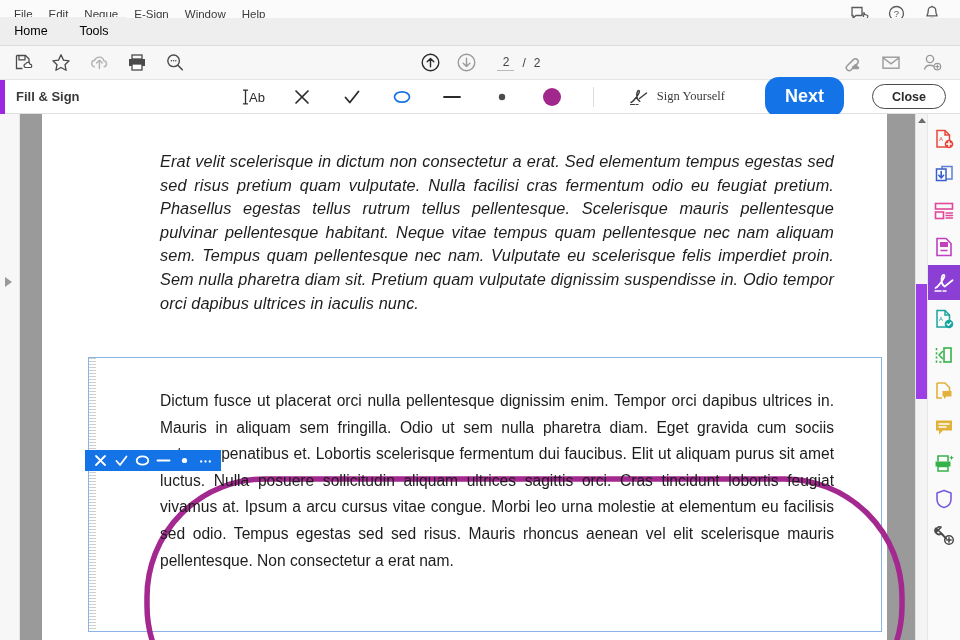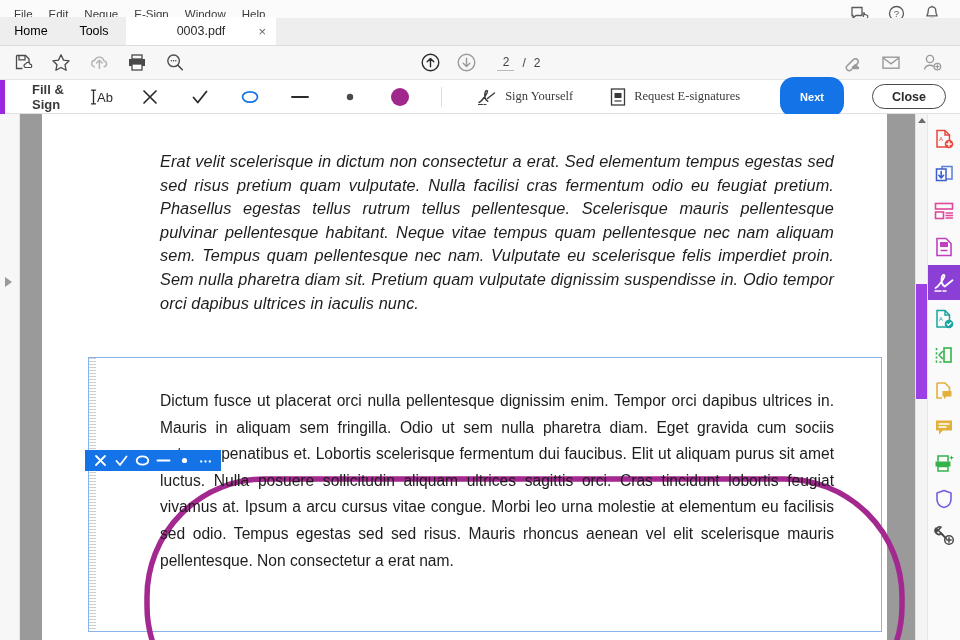--- a/index.html
+++ b/index.html
@@ -72,29 +72,29 @@
     padding: 0 2px 1px 2px;
   }
 
   
   .fsbar {
     position: absolute; top: 80px; left: 0; width: 960px; height: 34px;
     background: #ffffff; border-bottom: 1px solid #e0e0e0;
     display: flex; align-items: center;
   }
   .fs-accent { position: absolute; left: 0; top: 0; width: 5px; height: 34px; background: #9c27e0; }
-  .fs-title { font-size: 13px; font-weight: bold; color: #3a3a3a; padding-left: 32px; }
+  .fs-title { font-size: 13px; font-weight: bold; color: #3a3a3a; padding-left: 16px; }
   .fs-tools { margin-left: auto; display: flex; align-items: center; gap: 16px; }
   .fs-tool {
     width: 34px; height: 34px; display: flex; align-items: center; justify-content: center;
   }
   .fs-sep { width: 1px; height: 20px; background: #dcdcdc; margin: 0 8px; }
   .fs-action { display: flex; align-items: center; gap: 7px; font-size: 12.5px; color: #3a3a3a; padding: 0 10px; white-space: nowrap; font-family: Liberation Serif, serif; }
   .btn-next {
-    background: #1473e6; color: #fff; font-size: 11px; font-weight: bold;
+    background: #1473e6; color: #fff; font-size: 18px; font-weight: bold;
     border-radius: 14px; height: 40px; padding: 4px 20px; display: flex;
     align-items: center; justify-content: center; margin-left: 14px; white-space: nowrap;
   }
   .btn-close {
     background: #fff; color: #2b2b2b; font-size: 12.5px; font-weight: bold;
     border: 1.5px solid #4a4a4a; border-radius: 14px; height: 25px; padding: 0 19px;
     display: flex; align-items: center; justify-content: center;
     margin-left: 12px; margin-right: 14px; white-space: nowrap;
   }
 
@@ -205,24 +205,20 @@
           <path d="M6.6 12.8a1.5 1.5 0 0 0 2.8 0" fill="none" stroke="#5a5a5a" stroke-width="1.3"></path>
           <path d="M8 .8v1" stroke="#5a5a5a" stroke-width="1.3"></path>
         </svg>
       </div>
     </div>
   </div>
 
   <div class="tabbar">
     <div class="tab home">Home</div>
     <div class="tab tools">Tools</div>
-    <div class="tab doc">
-      <span>0003.pdf</span>
-      <span class="close-x">×</span>
-    </div>
   </div>
 
   <div class="toolbar">
     <div class="tb-left">
       <div class="tb-icon">
         <svg width="19" height="19" viewBox="0 0 19 19">
           <path d="M2.5 2.5h9l3.5 3.5v5.5" fill="none" stroke="#4a4a4a" stroke-width="1.3"></path>
           <path d="M2.5 2.5v13h6" fill="none" stroke="#4a4a4a" stroke-width="1.3"></path>
           <path d="M5 2.8v4h6v-4" fill="none" stroke="#4a4a4a" stroke-width="1.2"></path>
           <path d="M12 14.5h4.2a1.6 1.6 0 0 0 0-3.2 2.3 2.3 0 0 0-4.4-.5 1.6 1.6 0 0 0 .2 3.7z" fill="#fff" stroke="#4a4a4a" stroke-width="1.2"></path>
@@ -344,28 +340,20 @@
       </div>
       <div class="fs-sep"></div>
       <div class="fs-action">
         <svg width="22" height="20" viewBox="0 0 22 20">
           <path d="M3 15.5c2.5-1 4.5-4 6.8-7.5 1.2-1.8 2.4-3.6 1.4-4.3-1-.7-2.2 1-2.4 3.3-.3 3 .8 6 3 7.3" fill="none" stroke="#3a3a3a" stroke-width="1.4" stroke-linecap="round"></path>
           <path d="M11.5 11.5l7-5.5" stroke="#3a3a3a" stroke-width="1.4" stroke-linecap="round"></path>
           <path d="M2.5 17.5h4M8 17.5h2" stroke="#3a3a3a" stroke-width="1.2" stroke-linecap="round"></path>
         </svg>
         <span>Sign Yourself</span>
       </div>
-      <div class="fs-action">
-        <svg width="18" height="20" viewBox="0 0 18 20">
-          <rect x="2.5" y="2" width="13" height="16" fill="none" stroke="#3a3a3a" stroke-width="1.3"></rect>
-          <rect x="5.5" y="6" width="7" height="5" fill="#3a3a3a"></rect>
-          <path d="M5.5 14h7" stroke="#3a3a3a" stroke-width="1.2"></path>
-        </svg>
-        <span>Request E-signatures</span>
-      </div>
       <div class="btn-next">Next</div>
       <div class="btn-close">Close</div>
     </div>
   </div>
 
   <div class="workspace">
 
     <div class="left-rail">
       <div class="rail-expand"></div>
     </div>

